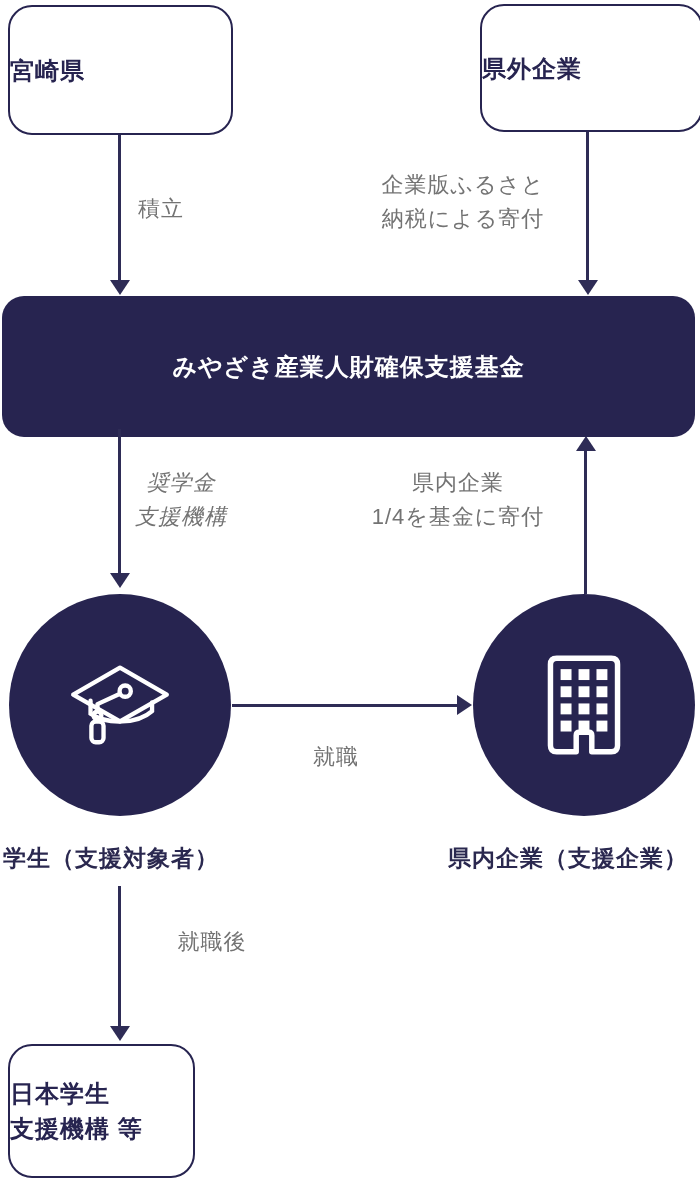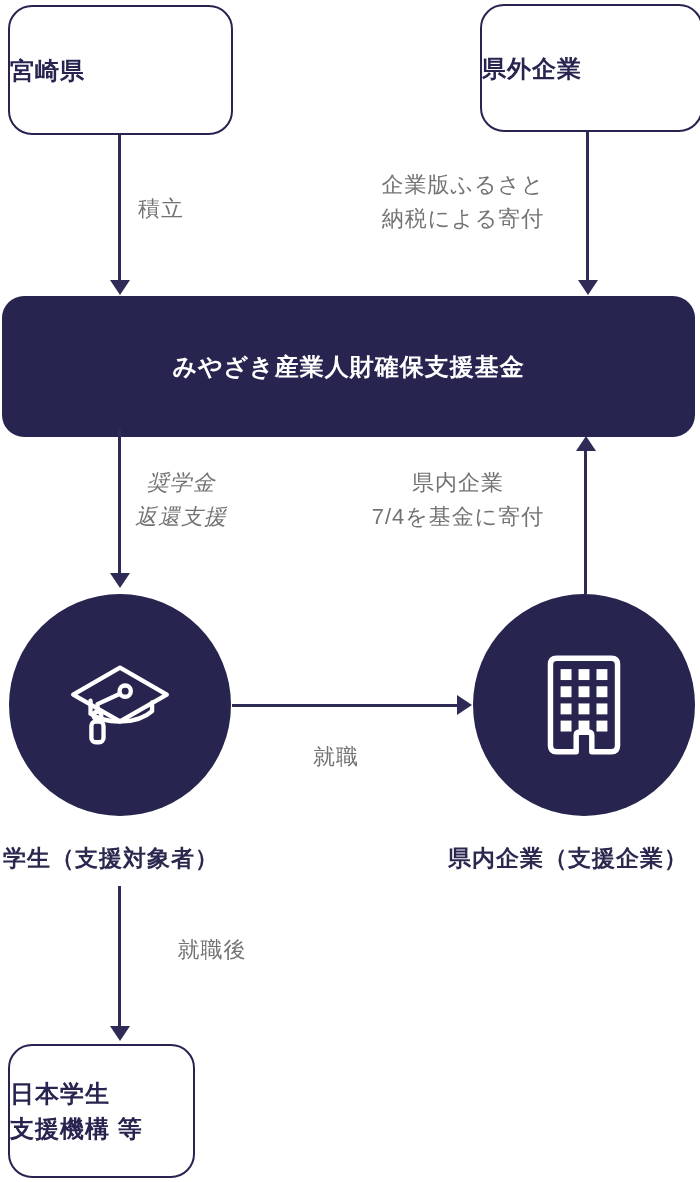--- a/index.html
+++ b/index.html
@@ -87,28 +87,28 @@
   </div>
 
   <div class="banner">
     <span class="ttl">みやざき産業人財確保支援基金</span>
   </div>
 
   <div class="vline" style="left:118px; top:429px; height:145px;"></div>
   <div class="ah down" style="left:110px; top:573px;"></div>
   <div class="edge-label" style="left:131px; top:466px; width:100px;font-style:italic;">
     <span>奨学金</span><br>
-    <span>返還支援</span>
+    <span>支援機構</span>
   </div>
 
   <div class="ah up" style="left:576px; top:436px;"></div>
   <div class="vline" style="left:584px; top:450px; height:144px;"></div>
   <div class="edge-label" style="left:368px; top:466px; width:180px;">
     <span>県内企業</span><br>
-    <span>7/4を基金に寄付</span>
+    <span>1/4を基金に寄付</span>
   </div>
 
   <div class="actor-circle" style="left:9px; top:594px;">
     <svg width="104" height="92" viewBox="0 0 120 106" fill="none">
       <path d="M60 10 L114 41 L60 72 L6 41 Z" stroke="#ffffff" stroke-width="5" stroke-linejoin="round"></path>
       <path d="M26 48 V 63 A 45 27 0 0 0 97 60 V 50" stroke="#ffffff" stroke-width="5" stroke-linecap="round"></path>
       <circle cx="66" cy="37" r="6.5" stroke="#ffffff" stroke-width="5"></circle>
       <path d="M60 40 L34 52 V 60" stroke="#ffffff" stroke-width="5" stroke-linecap="round" stroke-linejoin="round"></path>
       <circle cx="34" cy="65" r="4.5" stroke="#ffffff" stroke-width="5"></circle>
       <rect x="27" y="72" width="14" height="24" rx="5" stroke="#ffffff" stroke-width="5"></rect>
@@ -137,21 +137,21 @@
 
   <div class="hline" style="left:232px; top:704px; width:226px;"></div>
   <div class="ah right" style="left:457px; top:695px;"></div>
   <div class="edge-label" style="left:291px; top:740px; width:90px;">就職</div>
 
   <div class="actor-caption" style="left:448px; top:843px; width:240px;">県内企業（支援企業）</div>
   <div class="actor-caption" style="left:0px; top:843px; width:222px;">学生（支援対象者）</div>
 
   <div class="vline" style="left:118px; top:886px; height:141px;"></div>
   <div class="ah down" style="left:110px; top:1026px;"></div>
-  <div class="edge-label" style="left:132px; top:924px; width:160px; line-height:35px;margin-top:8px;">
+  <div class="edge-label" style="left:132px; top:924px; width:160px; line-height:35px;">
     <span>就職後</span><br>
   </div>
 
   <div class="node-box" style="left:8px; top:1044px; width:187px; height:134px;">
     <span class="ttl">日本学生</span>
     <span class="ttl">支援機構 等</span>
   </div>
 
 </div>
 

